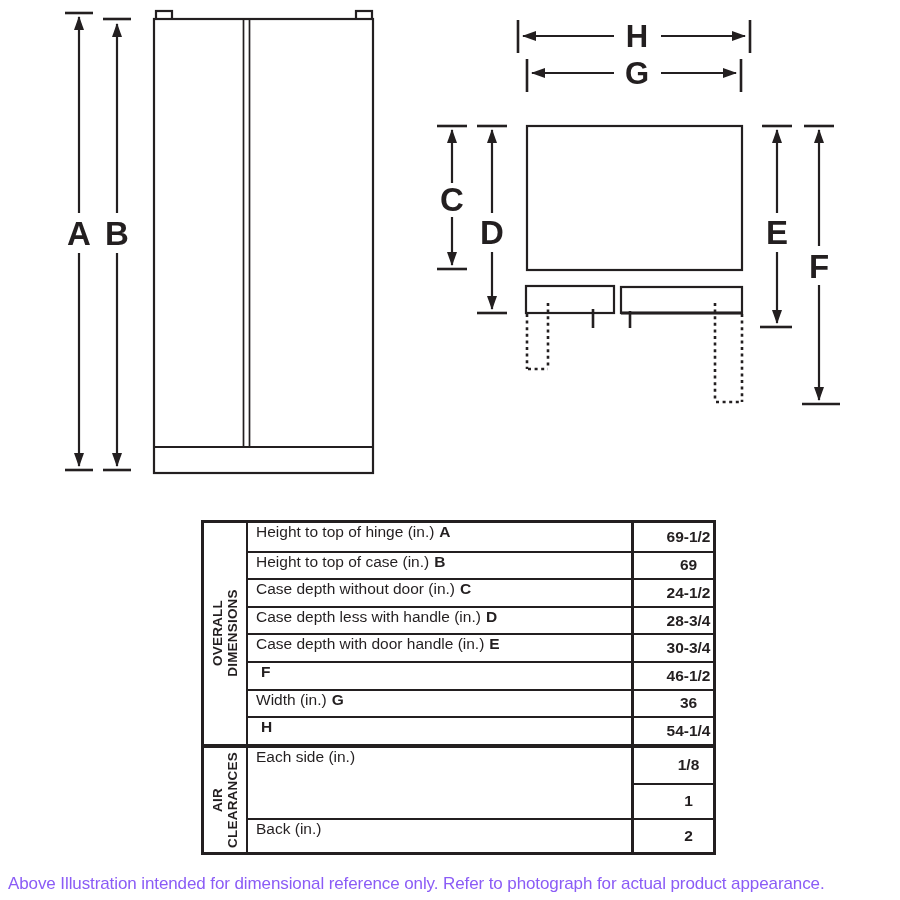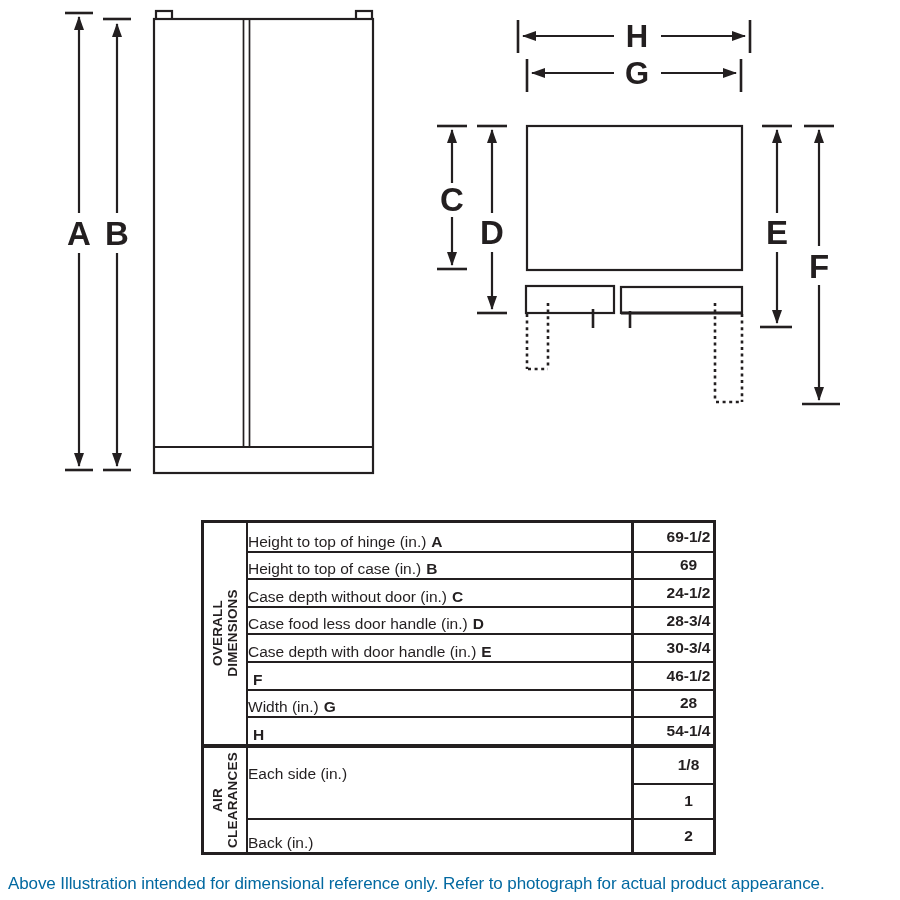--- a/index.html
+++ b/index.html
@@ -52,22 +52,22 @@
     font-weight: bold;
     font-size: 13.5px;
     line-height: 15px;
     text-align: center;
     white-space: nowrap;
     letter-spacing: 0.2px;
   }
   .cell-label {
     grid-column: 2;
     display: flex;
-    align-items: flex-end;
-    padding-left: 0;
+    align-items: flex-start;
+    padding-left: 8px;
     font-size: 15.5px;
     border-top: 2px solid #231f20;
     white-space: nowrap;
     overflow: hidden;
   }
   .cell-value {
     grid-column: 3;
     display: flex;
     align-items: center;
     justify-content: center;
@@ -80,21 +80,21 @@
   .cell-label.no-top, .cell-value.no-top { border-top: none; }
   .dim-key { font-weight: bold; margin-left: 5px; }
   
   .footnote {
     position: absolute;
     left: 8px;
     top: 874px;
     width: 890px;
     font-size: 17px;
     letter-spacing: -0.1px;
-    color: #0369a1;
+    color: #8b5cf6;
     white-space: nowrap;
   }
   
   .ln   { stroke: #231f20; stroke-width: 2.2; fill: none; }
   .thick{ stroke: #231f20; stroke-width: 3;   fill: none; }
   .thin { stroke: #231f20; stroke-width: 1.7; fill: none; }
   .tick { stroke: #231f20; stroke-width: 2.6; fill: none; }
   .dot  { stroke: #231f20; stroke-width: 2.6; fill: none; stroke-dasharray: 3 3.6; }
   .shape{ fill: #ffffff; stroke: #231f20; stroke-width: 2.2; }
   .dimletter {
@@ -233,41 +233,41 @@
         </div>
       <div class="cell-value">69</div>
 
       <div class="cell-label">
           <span>Case depth without door (in.)</span>
           <span class="dim-key">C</span>
         </div>
       <div class="cell-value">24-1/2</div>
 
       <div class="cell-label">
-          <span>Case food less door handle (in.)</span>
+          <span>Case depth less with handle (in.)</span>
           <span class="dim-key">D</span>
         </div>
       <div class="cell-value">28-3/4</div>
 
       <div class="cell-label">
           <span>Case depth with door handle (in.)</span>
           <span class="dim-key">E</span>
         </div>
       <div class="cell-value">30-3/4</div>
 
       <div class="cell-label">
           <span class="dim-key">F</span>
         </div>
       <div class="cell-value">46-1/2</div>
 
       <div class="cell-label">
           <span>Width (in.)</span>
           <span class="dim-key">G</span>
         </div>
-      <div class="cell-value">28</div>
+      <div class="cell-value">36</div>
 
       <div class="cell-label">
           <span class="dim-key">H</span>
         </div>
       <div class="cell-value">54-1/4</div>
     </div>
 
     <div class="section air">
       <div class="vhead">
         <div class="vhead-inner">

